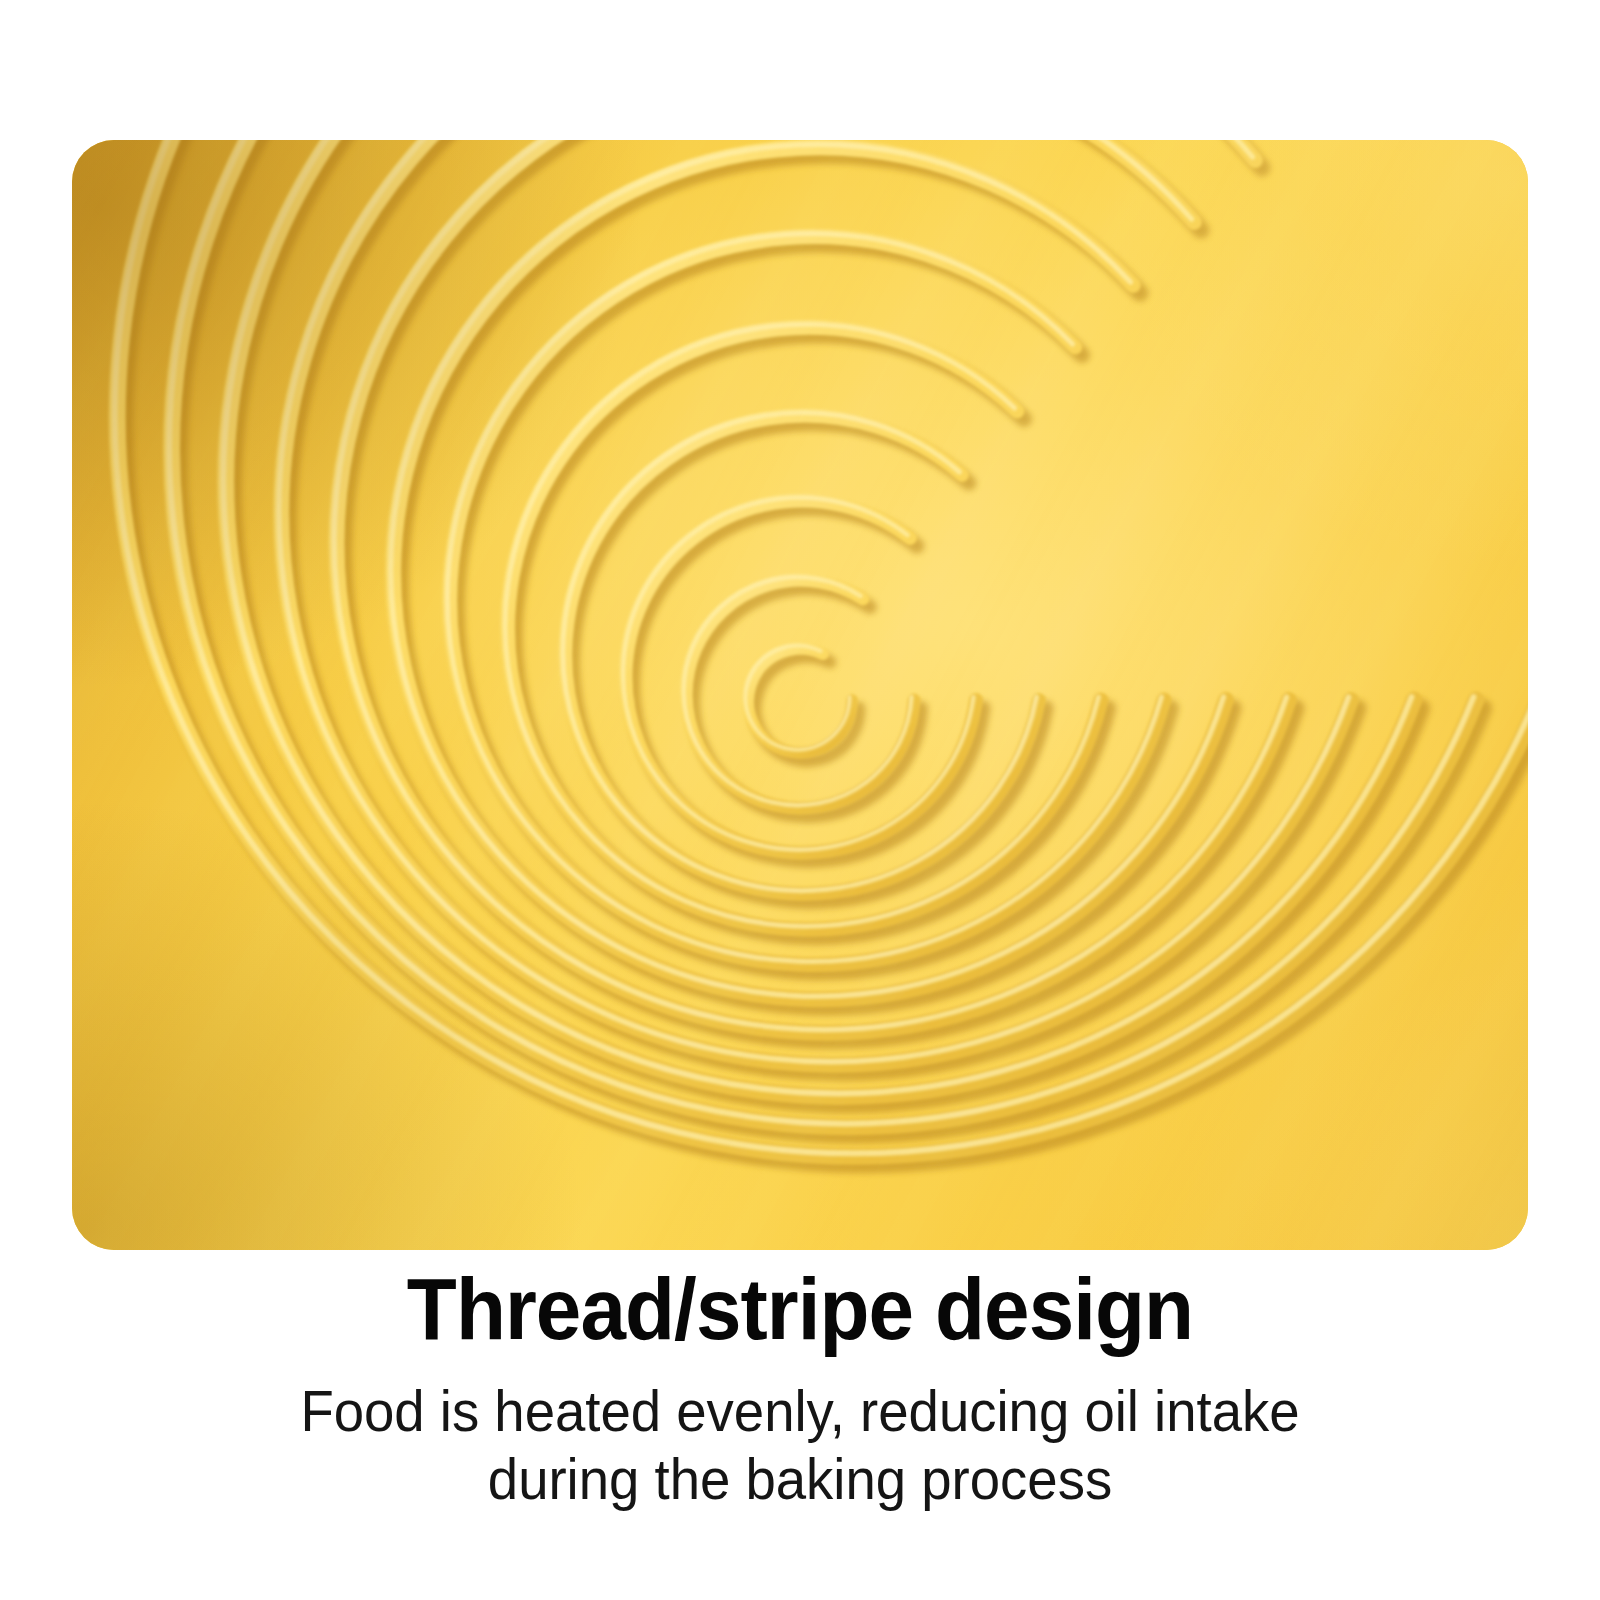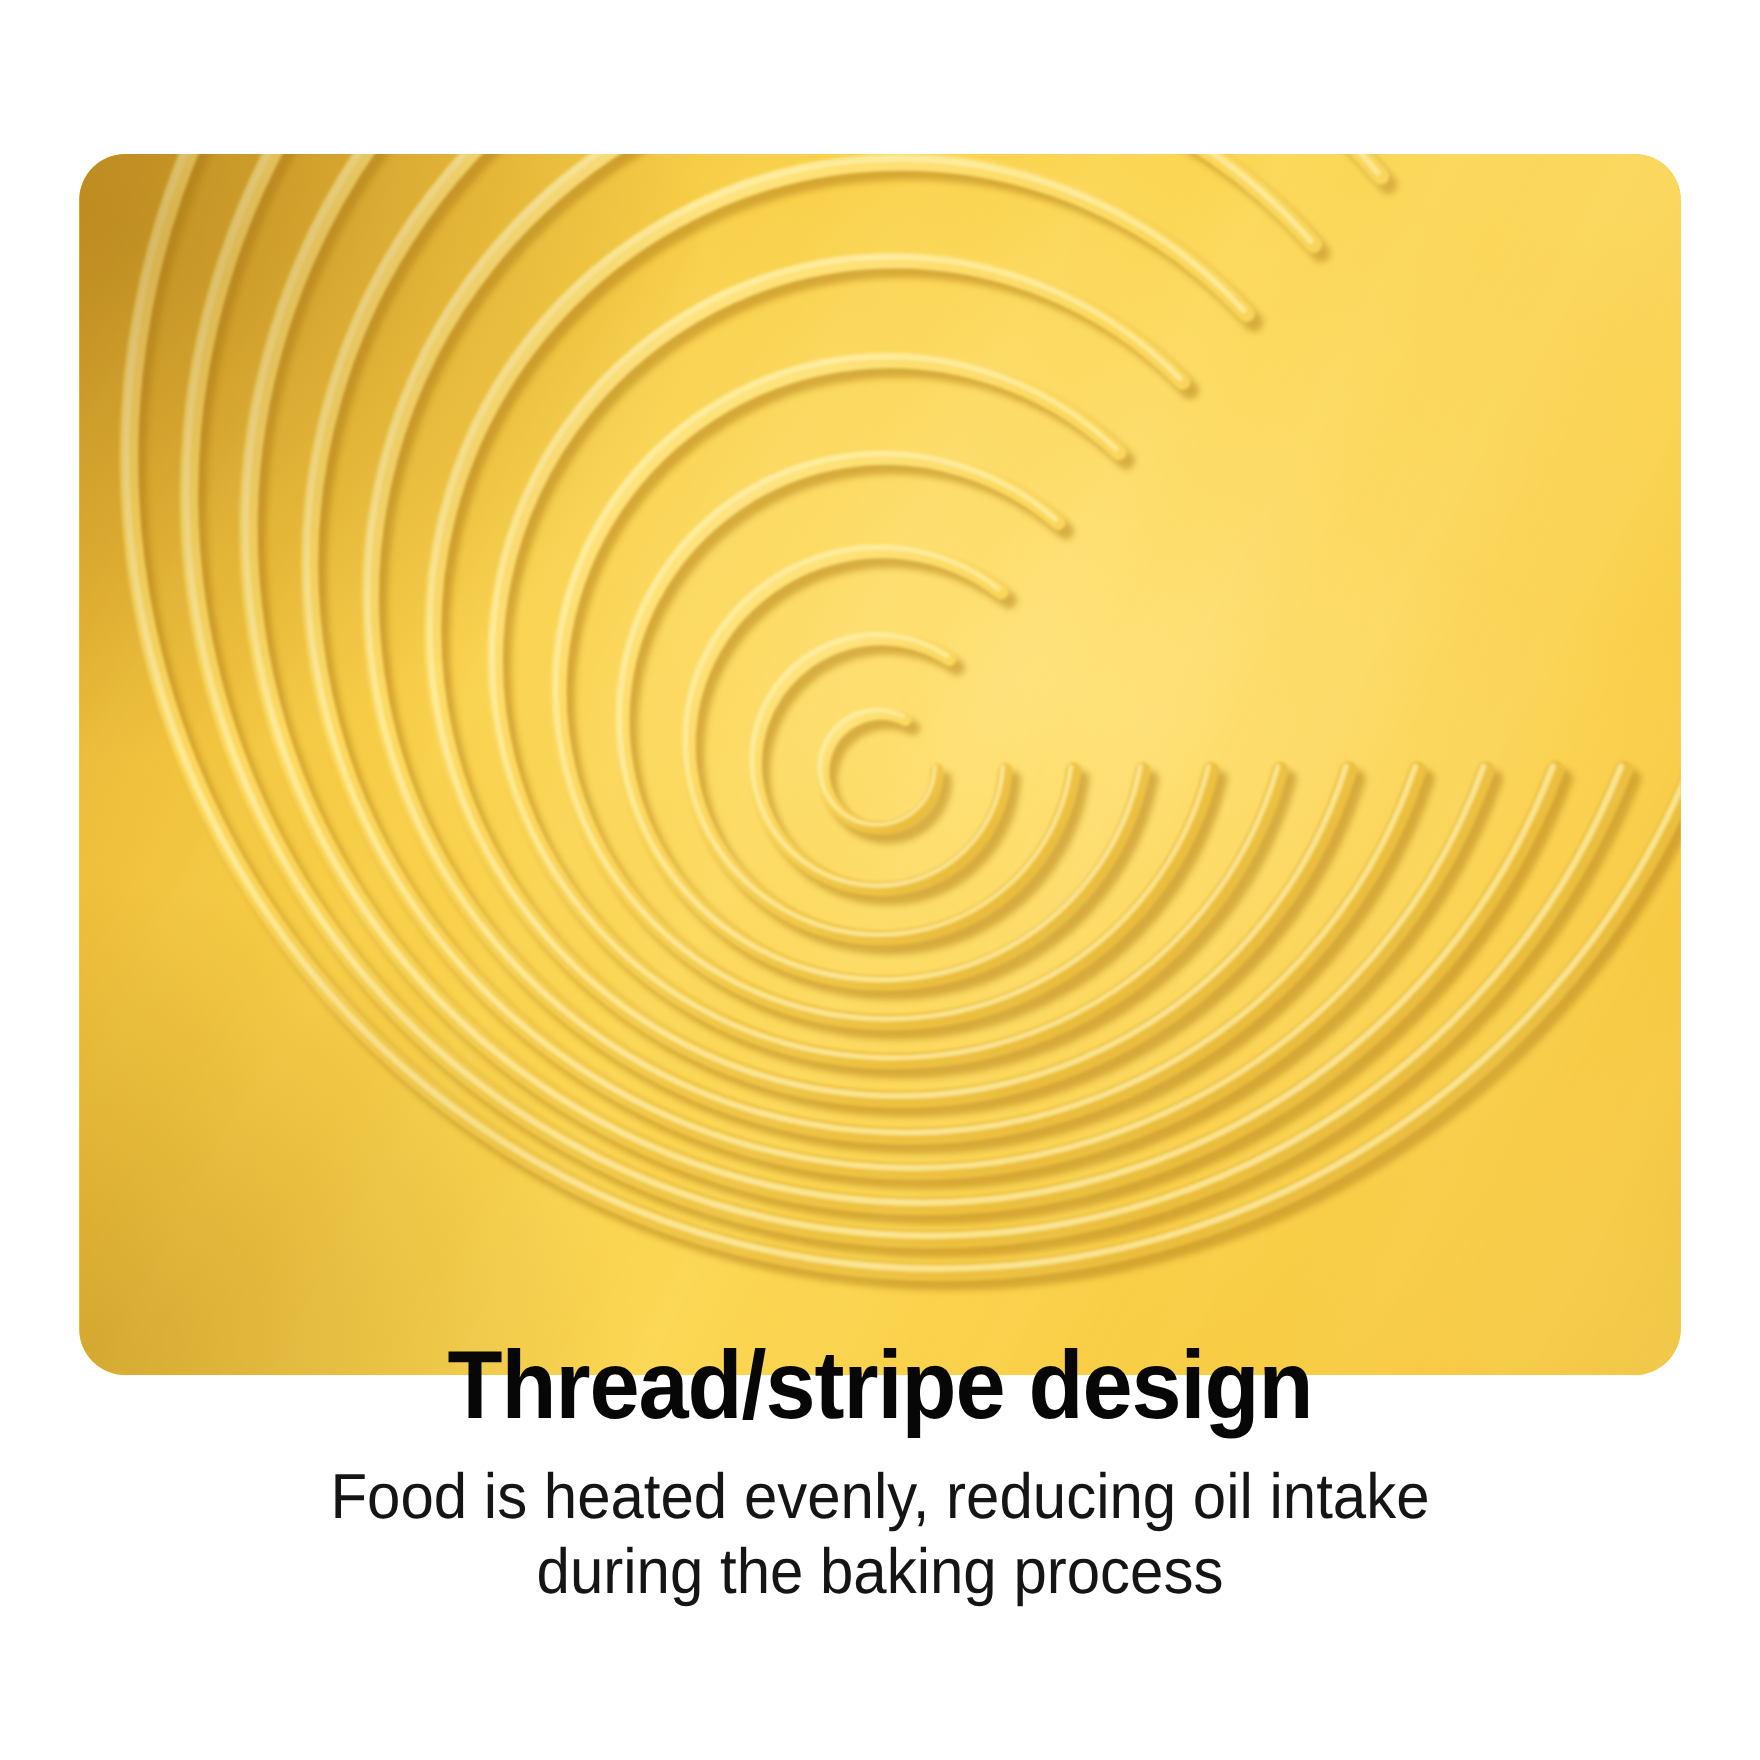--- a/index.html
+++ b/index.html
@@ -78,21 +78,21 @@
   #rings { position: absolute; inset: 0; }
   #rings svg { display: block; width: 100%; height: 100%; }
 
   
   #photo-soft { position: absolute; inset: 0; filter: blur(0.6px); }
 
   
   #caption {
     position: absolute;
     left: 0;
-    top: 1212px;
+    top: 1262px;
     width: 1600px;
     text-align: center;
   }
   #headline {
     font-family: "Liberation Sans Narrow", "Liberation Sans", sans-serif;
     font-weight: 700;
     font-size: 88px;
     line-height: 1.06;
     letter-spacing: -1px;
     color: #070707;

